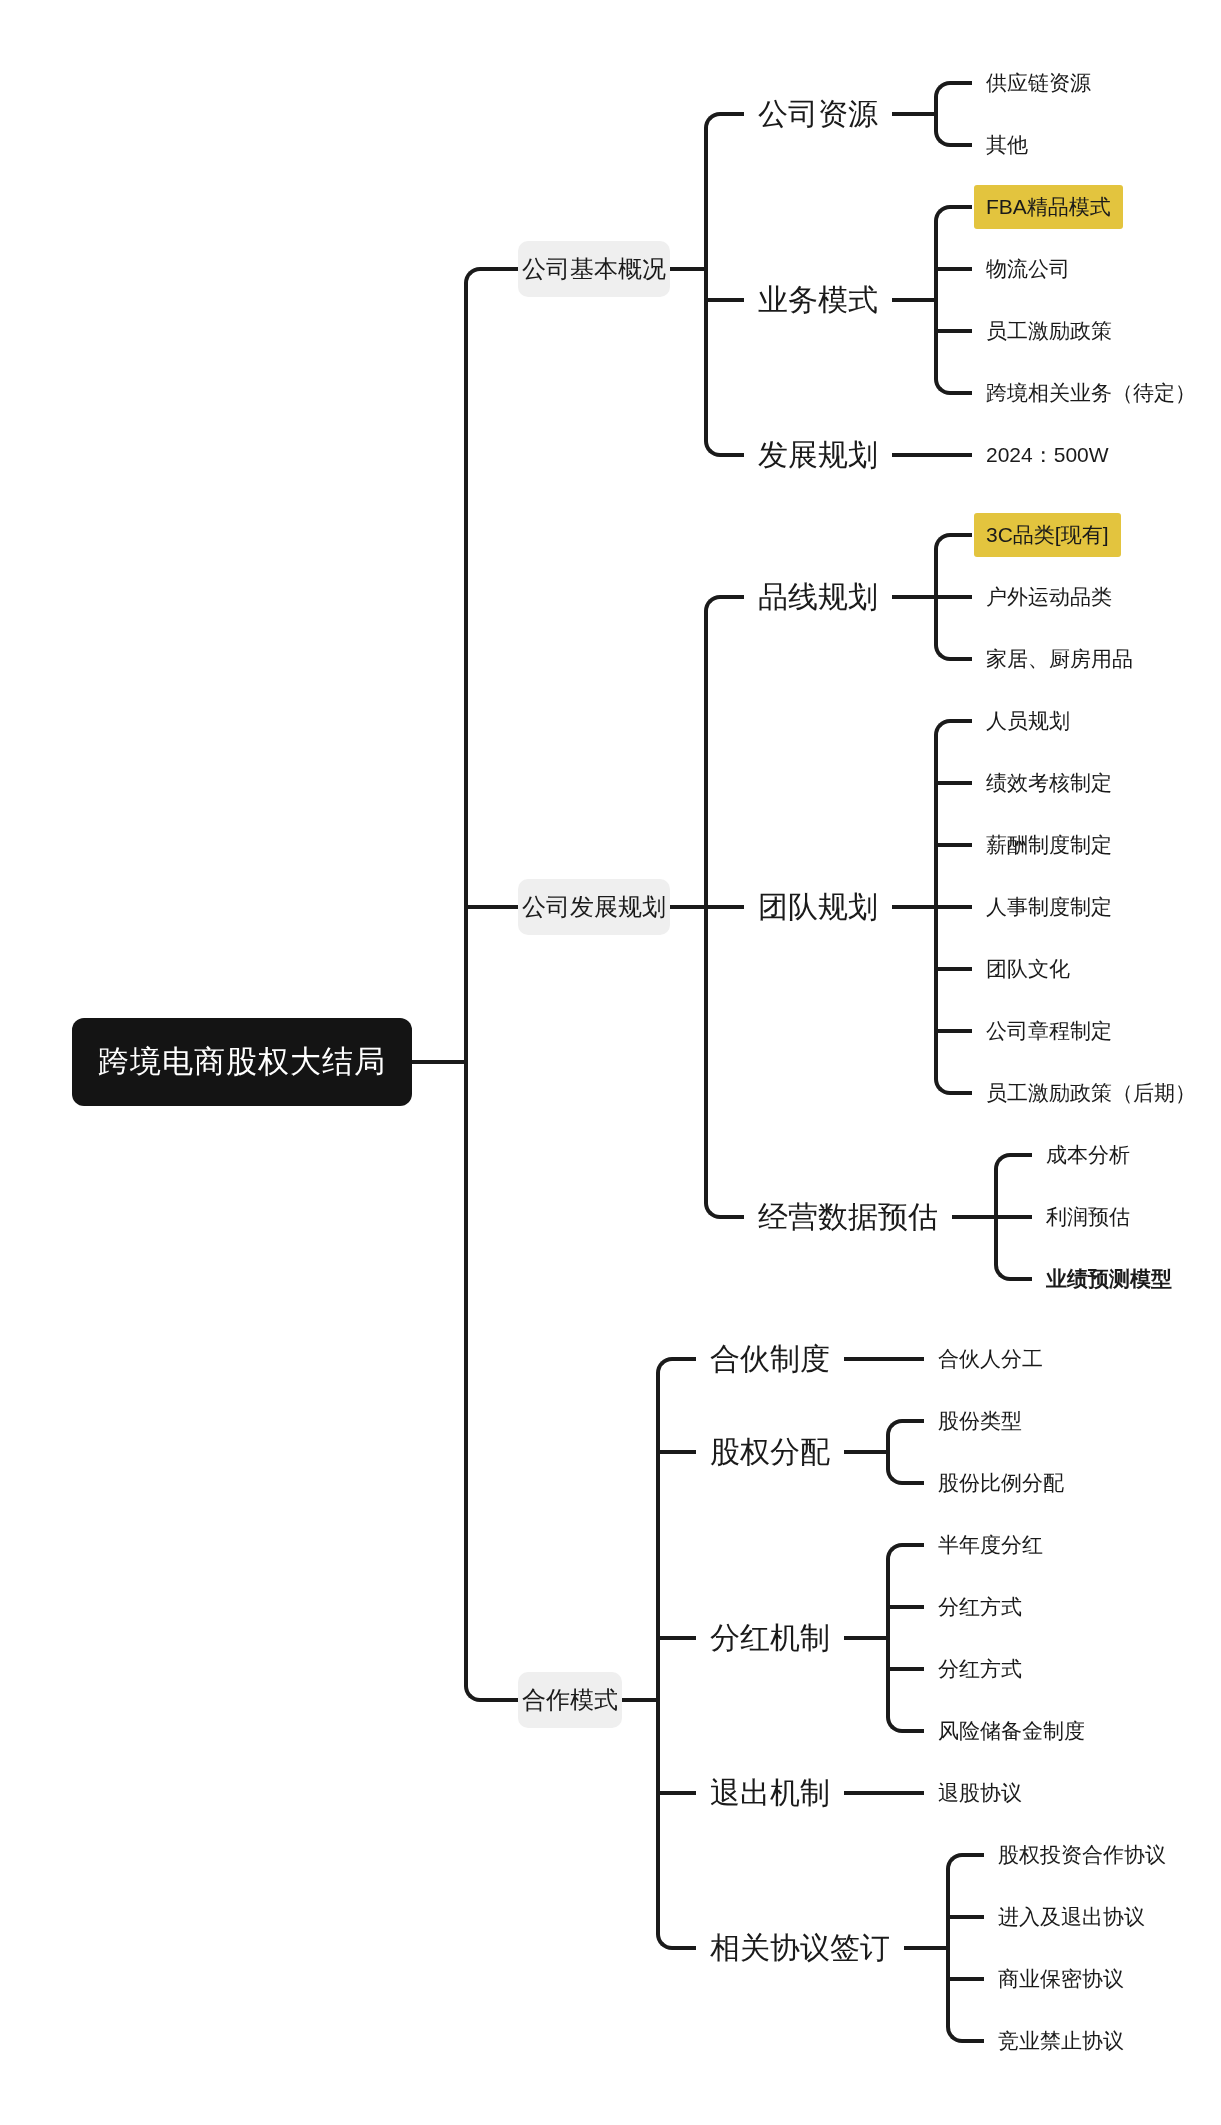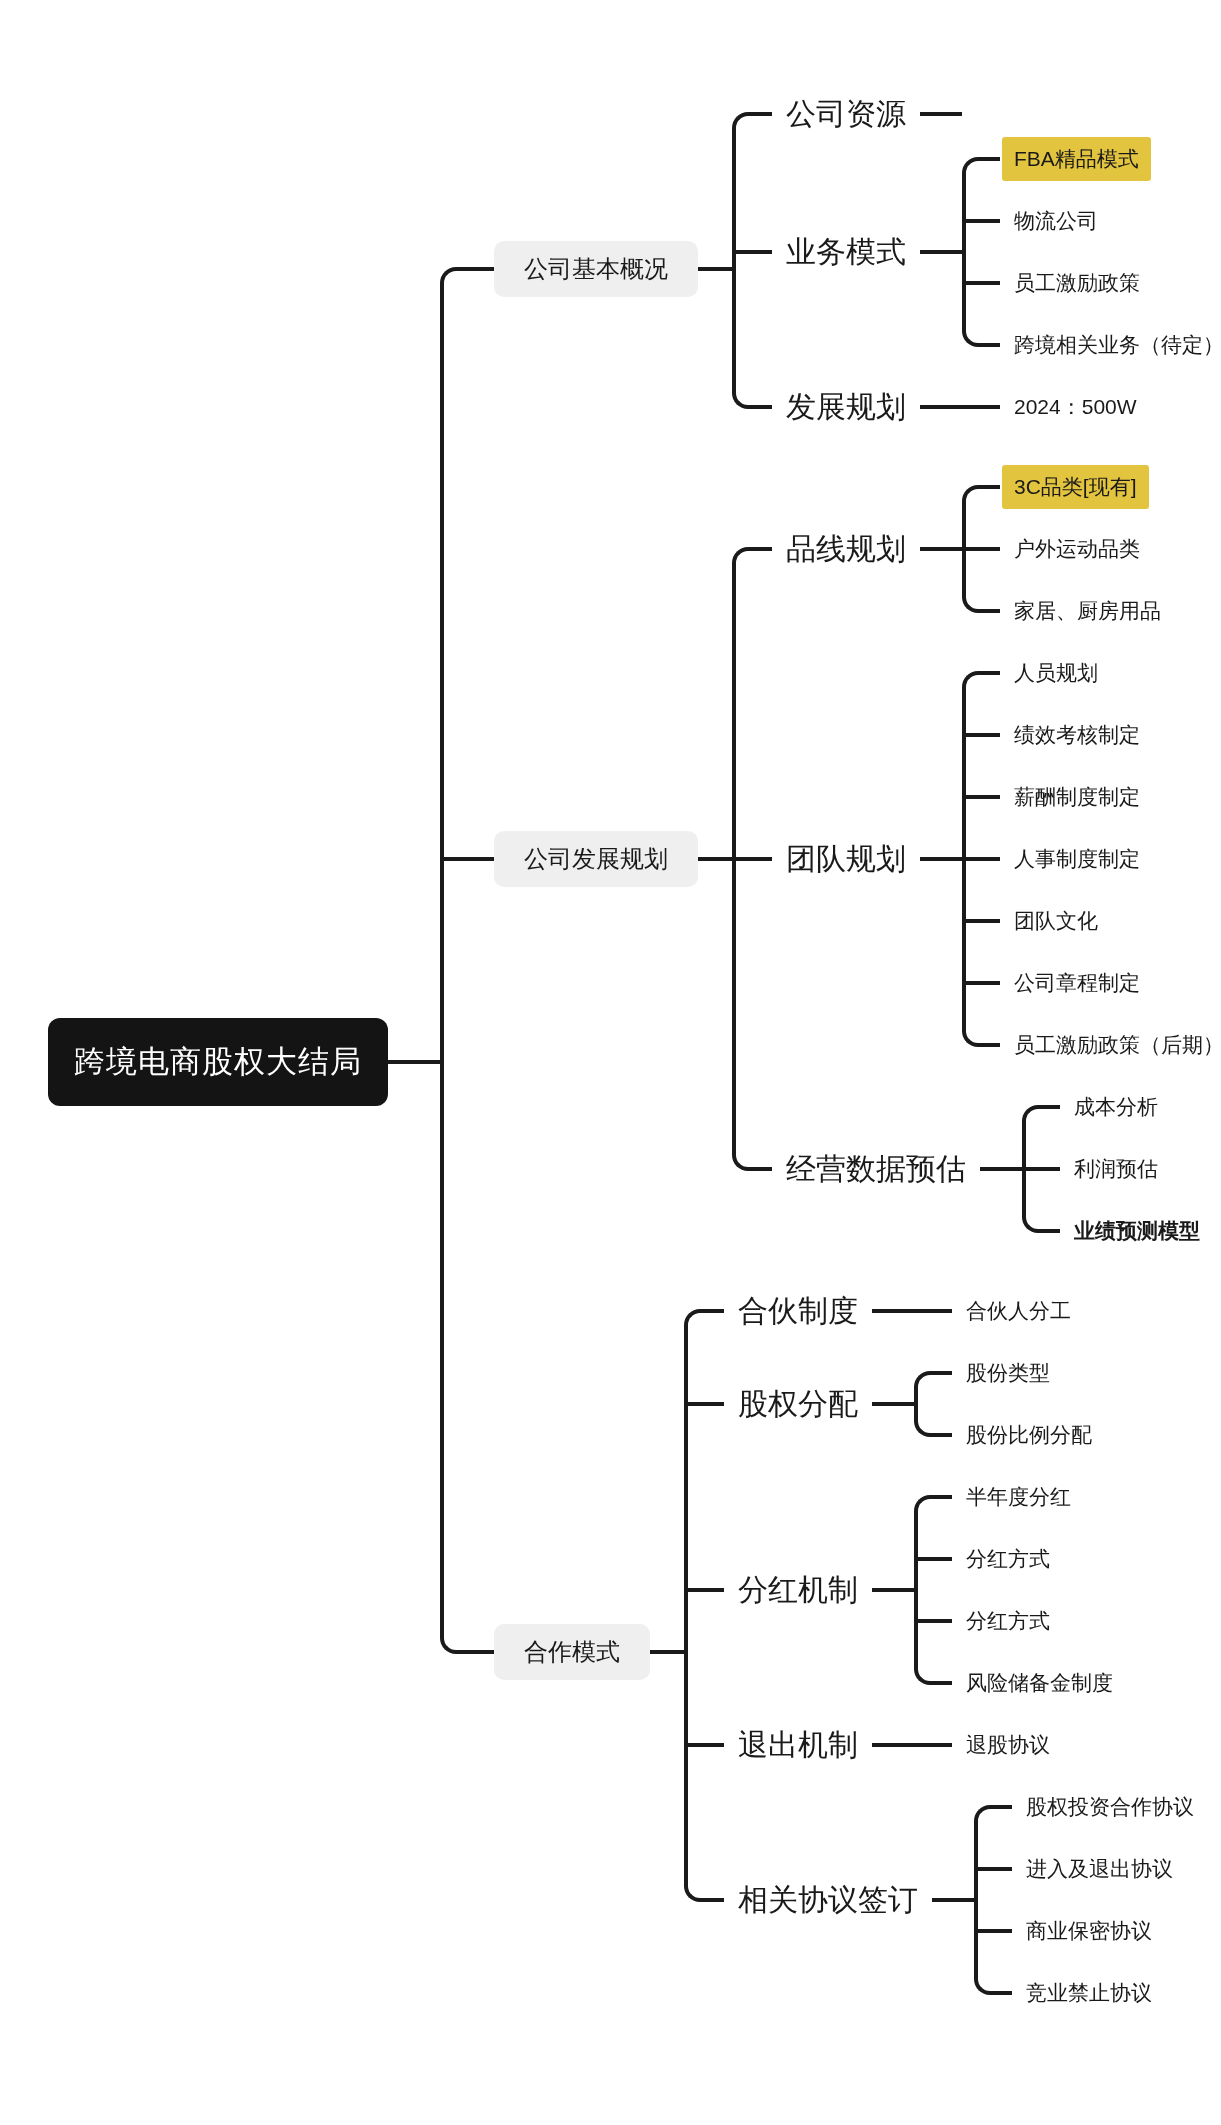--- a/index.html
+++ b/index.html
@@ -17,21 +17,21 @@
     font-family:"Liberation Sans","DejaVu Sans",sans-serif;
     color:var(--text);
   }
   .map{
     position:absolute;left:48px;top:1062px;transform:translateY(-50%);
     display:flex;align-items:center;
   }
   .root{
     background:var(--root-bg);color:var(--root-text);
     font-size:31px;line-height:36px;letter-spacing:1px;
-    padding:26px 26px;border-radius:12px;white-space:nowrap;flex-shrink:0;
+    padding:26px 26px;border-radius:12px;white-space:nowrap;flex-shrink:0;margin-left:24px;
   }
   .stub{height:4px;background:var(--line);flex-shrink:0;align-self:center;}
   .stub-root{width:52px;}
   .stub1{width:34px;}
   .stub2{width:42px;}
   .children{display:flex;flex-direction:column;justify-content:center;}
   .child-item{display:flex;align-items:center;}
   .branch-row{display:flex;align-items:center;}
   .child-item > .branch-row.lvl1{margin:9px 0;}
   .elbow{flex-shrink:0;align-self:stretch;position:relative;}
@@ -45,21 +45,21 @@
     border-left:4px solid var(--line);border-top:4px solid var(--line);
     border-top-left-radius:16px;
   }
   .curve-bottom{
     position:absolute;left:0;right:0;top:0;height:calc(50% + 2px);
     border-left:4px solid var(--line);border-bottom:4px solid var(--line);
     border-bottom-left-radius:16px;
   }
   .topic{
     background:var(--topic-bg);font-size:24px;line-height:30px;
-    padding:13px 30px;border-radius:10px;white-space:nowrap;flex-shrink:0;
+    padding:13px 4px;border-radius:10px;white-space:nowrap;flex-shrink:0;
   }
   .subtopic{font-size:30px;line-height:28px;margin:0 14px;white-space:nowrap;flex-shrink:0;}
   .leaf{font-size:21px;line-height:30px;margin:16px 0 16px 14px;white-space:nowrap;}
   .leaf.highlight{
     background:var(--hl);padding:7px 12px;border-radius:3px;
     margin:9px 0 9px 2px;
     text-align:center;
   }
   .leaf.bold{font-weight:700;}
 </style>
@@ -78,20 +78,34 @@
           <div class="topic">公司基本概况</div>
           <div class="stub stub1"></div>
           <div class="children">
             <div class="child-item">
               <div class="elbow e2">
                 <div class="curve-top"></div>
               </div>
               <div class="branch-row lvl2">
                 <div class="subtopic">公司资源</div>
                 <div class="stub stub2"></div>
+                <div class="children">
+                  <div class="child-item">
+                    <div class="elbow e3">
+                      <div class="curve-top"></div>
+                    </div>
+                    <div class="leaf">供应链资源</div>
+                  </div>
+                  <div class="child-item">
+                    <div class="elbow e3">
+                      <div class="curve-bottom"></div>
+                    </div>
+                    <div class="leaf">其他</div>
+                  </div>
+                </div>
               </div>
             </div>
             <div class="child-item">
               <div class="elbow e2">
                 <div class="v-line"></div>
                 <div class="h-line"></div>
               </div>
               <div class="branch-row lvl2">
                 <div class="subtopic">业务模式</div>
                 <div class="stub stub2"></div>

